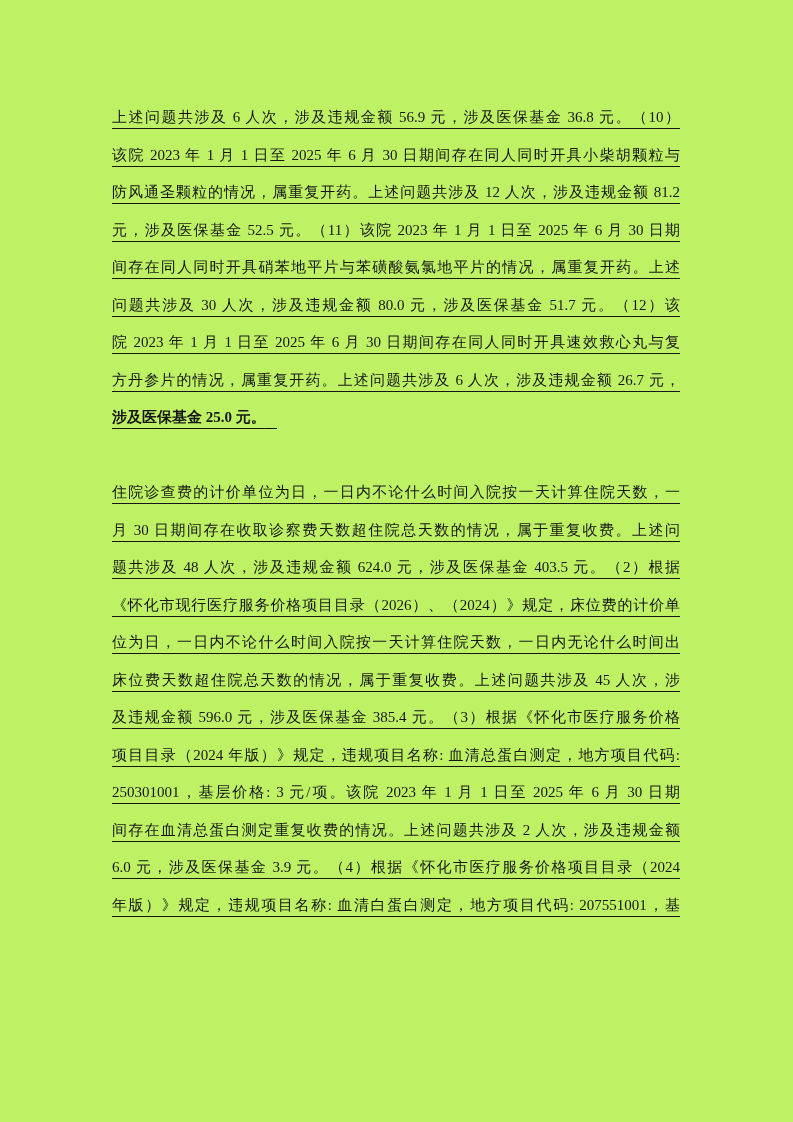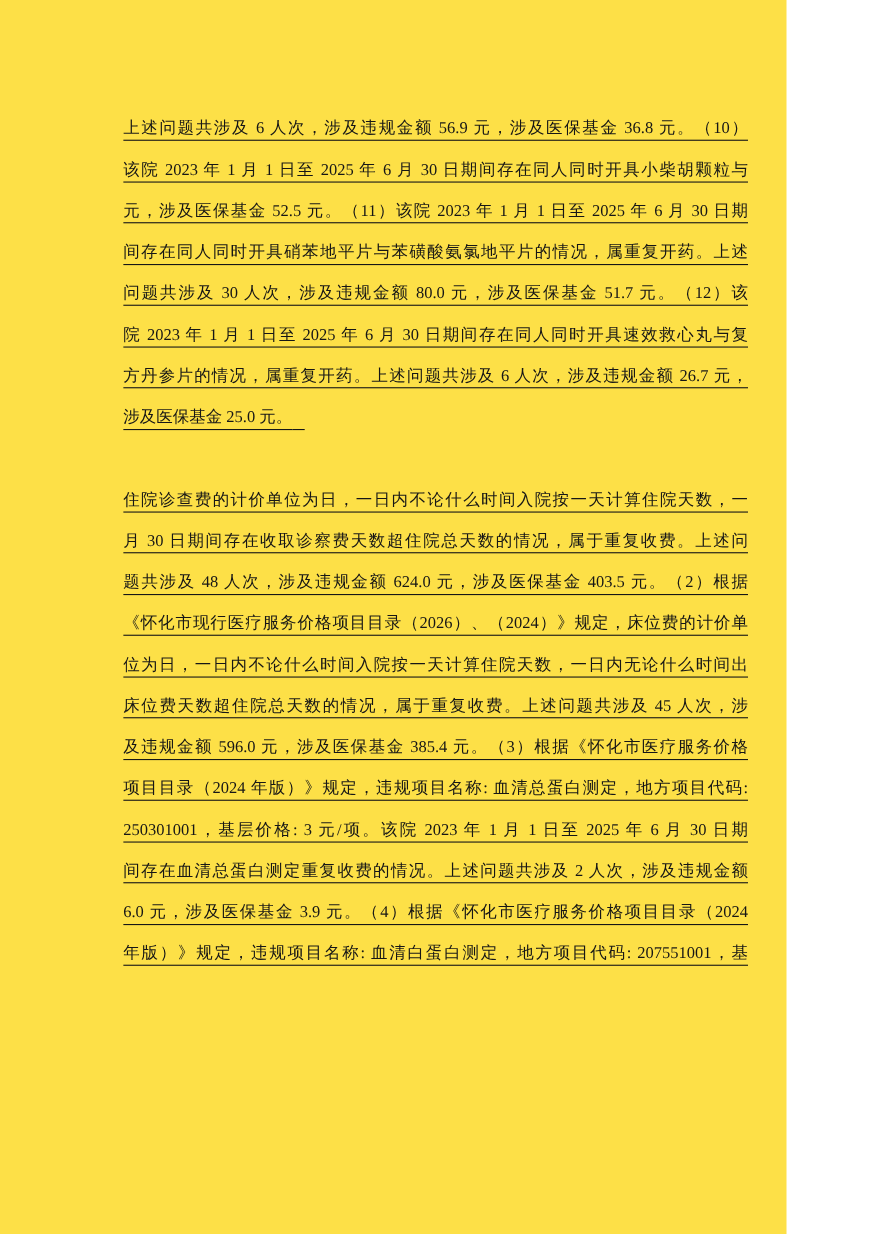--- a/index.html
+++ b/index.html
@@ -2,23 +2,23 @@
 <html><head>
 <meta charset="utf-8">
 <style>
   html, body {
     margin: 0;
     padding: 0;
     background: #ffffff;
   }
   .page {
     position: relative;
-    width: 715px;
+    width: 793px;
     height: 1122px;
-    background: #fde047;
+    background: #bef264;
     overflow: hidden;
     font-family: "Liberation Serif", "DejaVu Serif", serif;
     color: #161616;
   }
   .doc {
     position: absolute;
     left: 112px;
     top: 99px;
     width: 568px;
   }
@@ -32,38 +32,40 @@
     text-decoration-thickness: 1px;
     text-underline-offset: 6px;
     text-decoration-color: #161616;
     white-space: pre-wrap;
     overflow: hidden;
   }
   
   .line.para-end {
     text-align: left;
     text-align-last: left;
+    font-weight: bold;
   }
   .line.para-end::after {
     content: "\00a0\00a0\00a0";
   }
   
   .line.mixed {
     text-decoration: none;
     padding-left: 30px;
   }
 </style>
 </head>
 <body>
 
 <div class="page">
   <div class="doc">
 
     <div class="line">上述问题共涉及 6 人次，涉及违规金额 56.9 元，涉及医保基金 36.8 元。（10）</div>
     <div class="line">该院 2023 年 1 月 1 日至 2025 年 6 月 30 日期间存在同人同时开具小柴胡颗粒与</div>
+    <div class="line">防风通圣颗粒的情况，属重复开药。上述问题共涉及 12 人次，涉及违规金额 81.2</div>
     <div class="line">元，涉及医保基金 52.5 元。（11）该院 2023 年 1 月 1 日至 2025 年 6 月 30 日期</div>
     <div class="line">间存在同人同时开具硝苯地平片与苯磺酸氨氯地平片的情况，属重复开药。上述</div>
     <div class="line">问题共涉及 30 人次，涉及违规金额 80.0 元，涉及医保基金 51.7 元。（12）该</div>
     <div class="line">院 2023 年 1 月 1 日至 2025 年 6 月 30 日期间存在同人同时开具速效救心丸与复</div>
     <div class="line">方丹参片的情况，属重复开药。上述问题共涉及 6 人次，涉及违规金额 26.7 元，</div>
     <div class="line para-end">涉及医保基金 25.0 元。</div>
 
     <div class="line mixed">
       
     </div>

